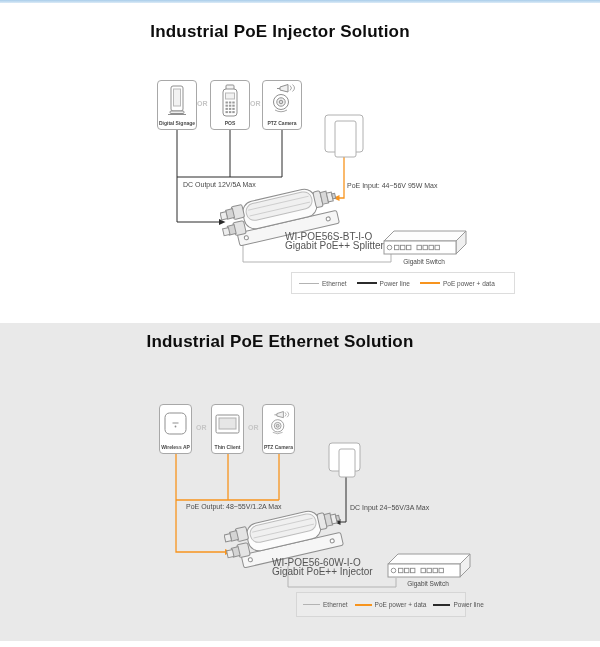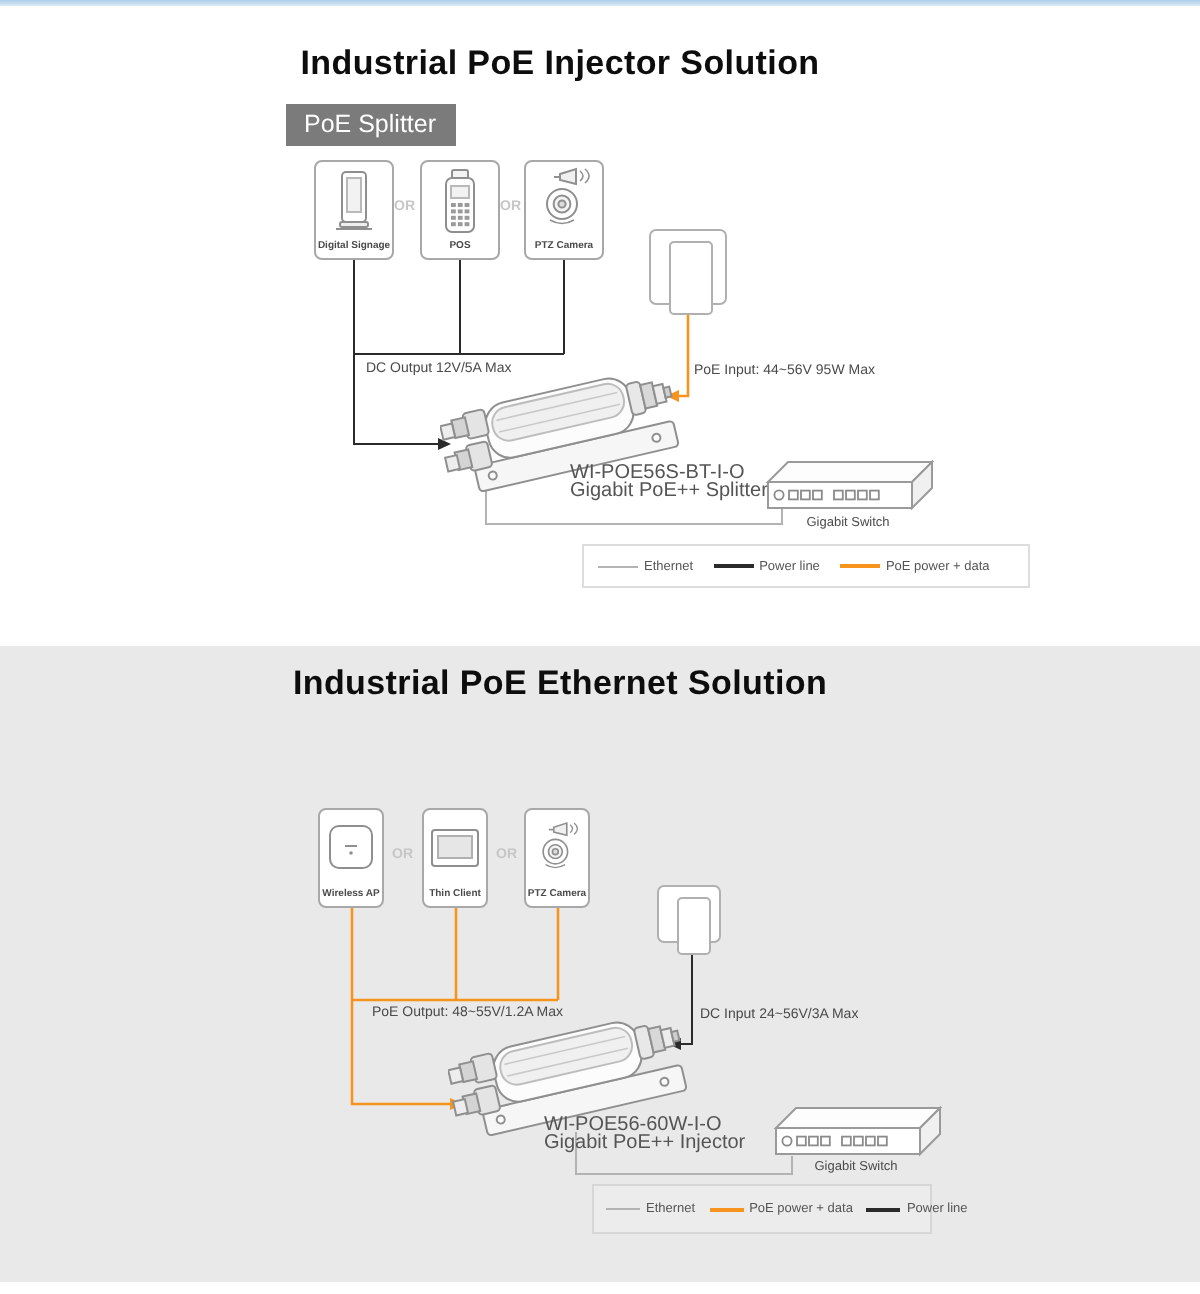--- a/index.html
+++ b/index.html
@@ -95,21 +95,20 @@
 
     <path d="M176,454 V500 M228,454 V500 M279,454 V500 M176,500 H279 M176,500 V552 H225" stroke="#f7941e" stroke-width="1.3" fill="none"></path>
     <polygon points="231.5,552 225,549 225,555" fill="#f7941e"></polygon>
     <path d="M346,477 V522 H340" stroke="#2b2b2b" stroke-width="1" fill="none"></path>
     <polygon points="334,522 340.5,519 340.5,525" fill="#2b2b2b"></polygon>
     <path d="M288,566 V587 H396 V578" stroke="#b3b3b3" stroke-width="1" fill="none"></path>
   </svg>
 
   <div class="sec-title" style="top:22px">Industrial PoE Injector Solution</div>
 
-  <div class="badge" style="left:143px;top:52px">PoE Splitter</div>
 
   <div class="dev-box" style="left:157px;top:80px">
     <div class="dev-icon">
       <svg width="38" height="36" viewBox="0 0 38 36" stroke="#8f8f8f" fill="none" stroke-width="1">
         <rect x="13" y="3" width="12" height="25" rx="2"></rect>
         <rect x="15.5" y="6" width="7" height="17" fill="#f2f2f2" stroke="#b9b9b9"></rect>
         <rect x="12" y="28" width="14" height="2.5" rx="1" fill="#eee"></rect>
         <line x1="10" y1="31.5" x2="28" y2="31.5"></line>
       </svg>
     </div>

